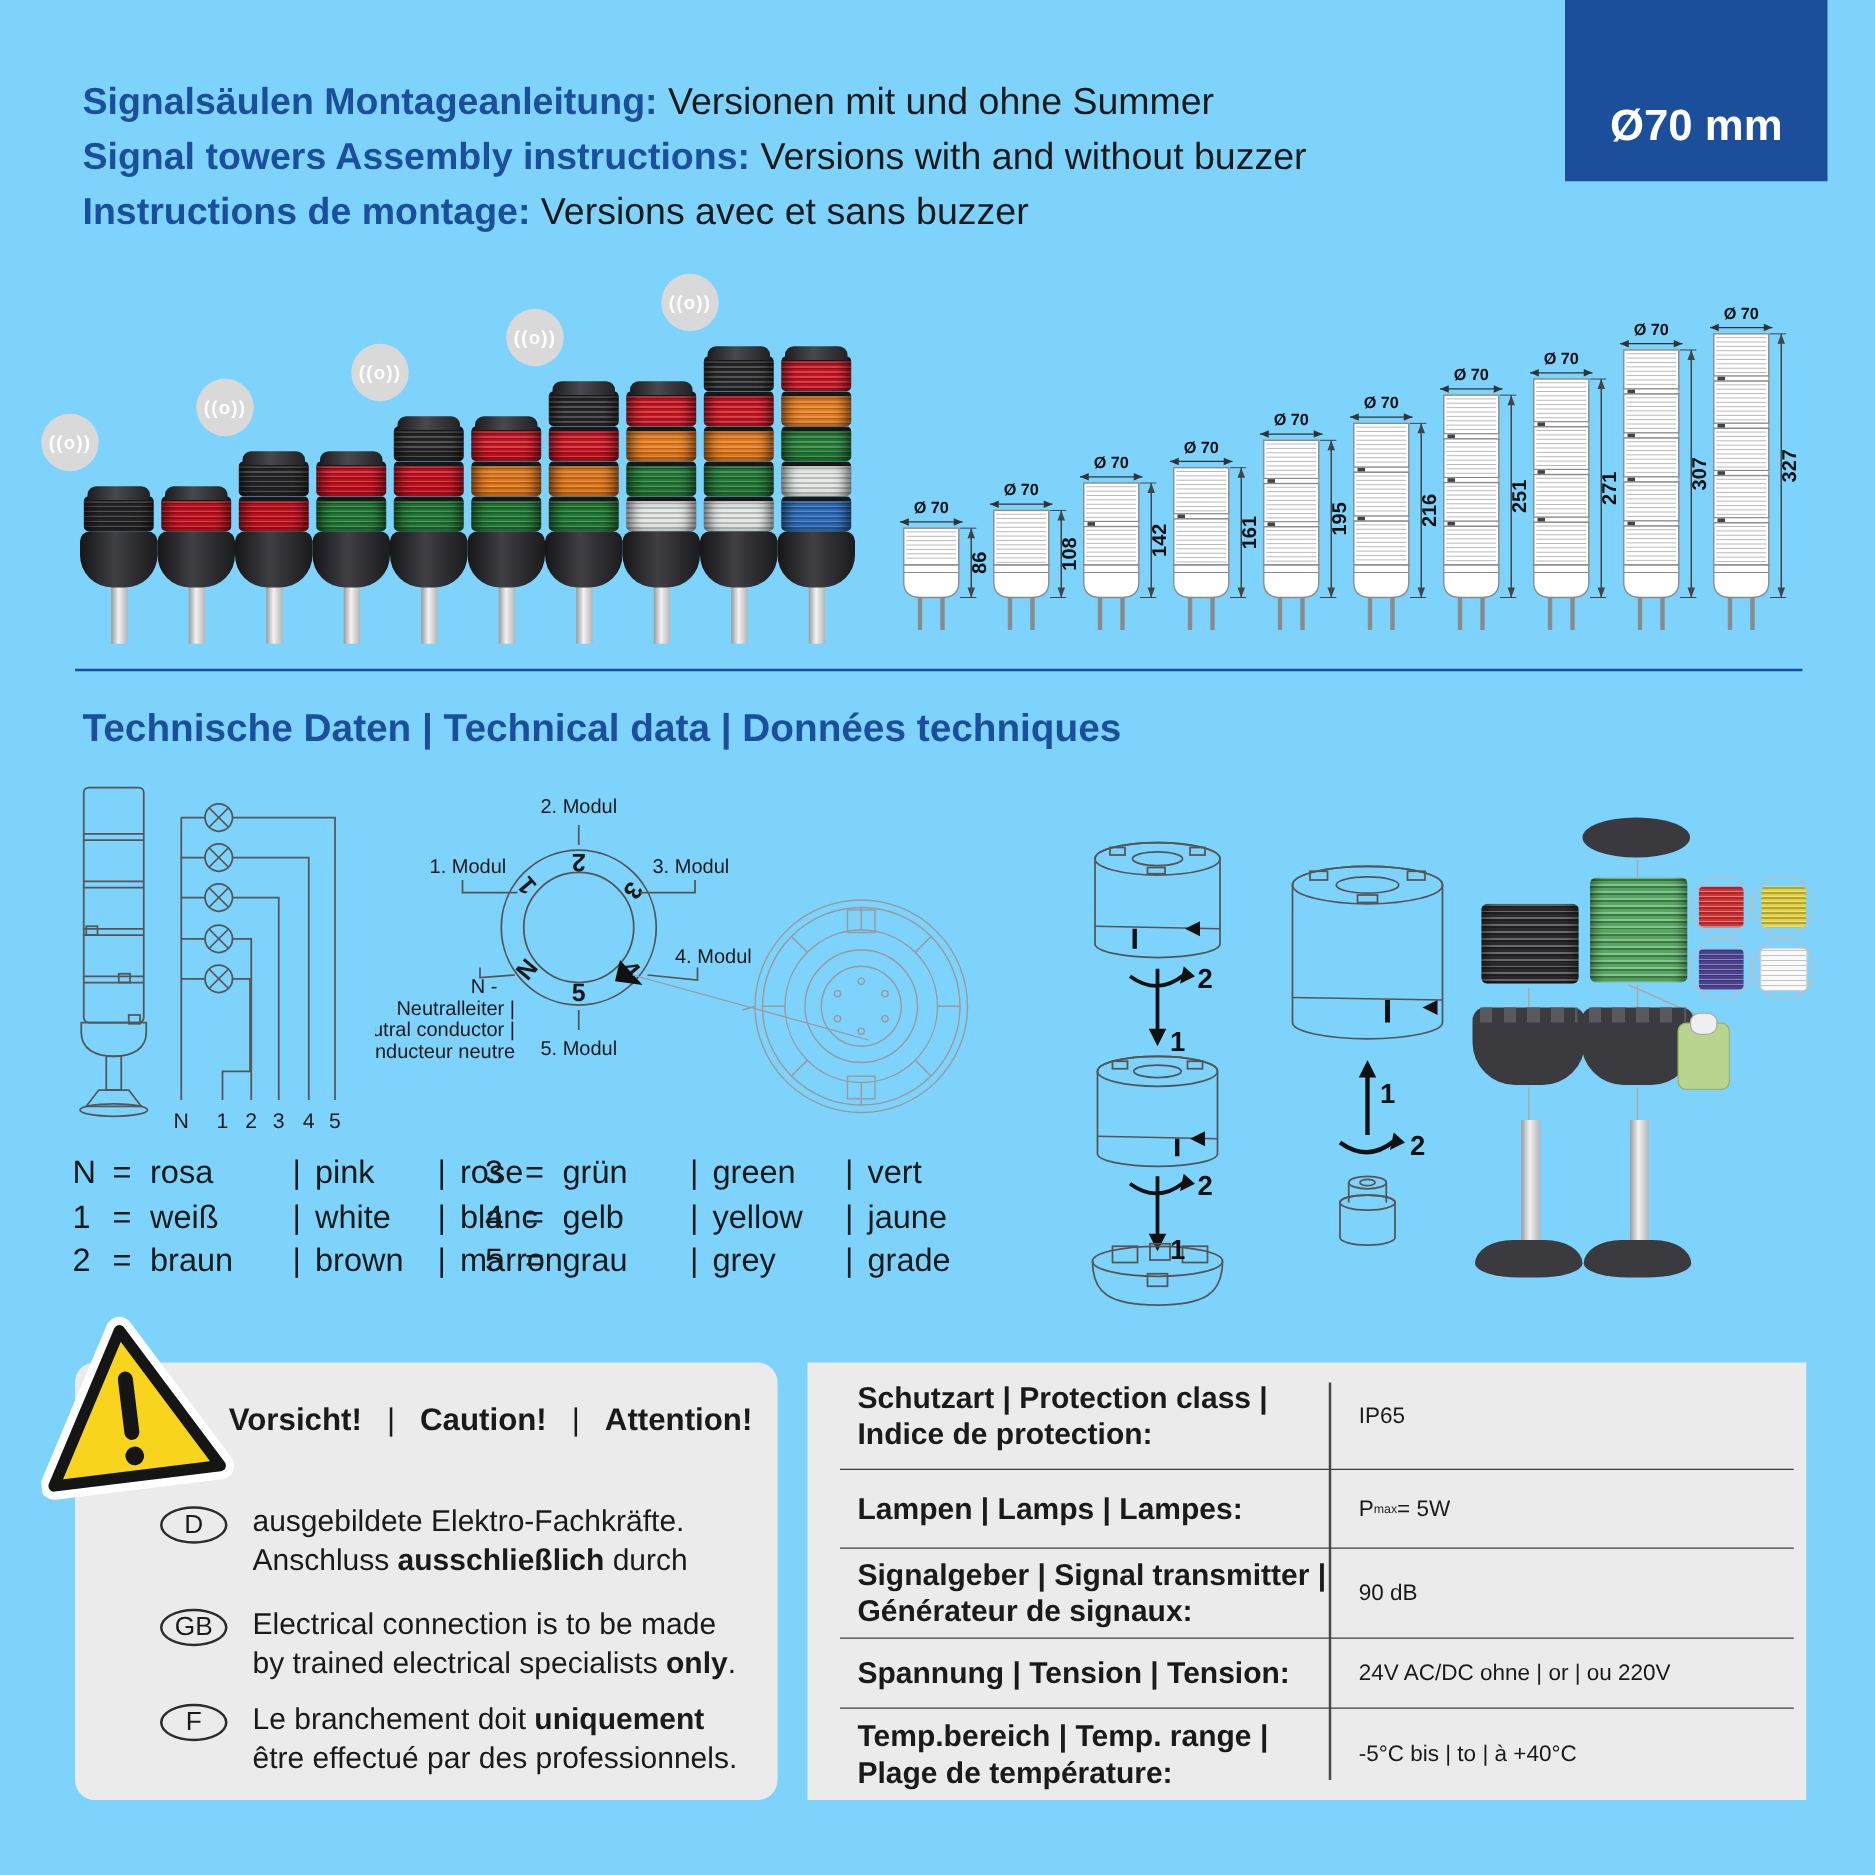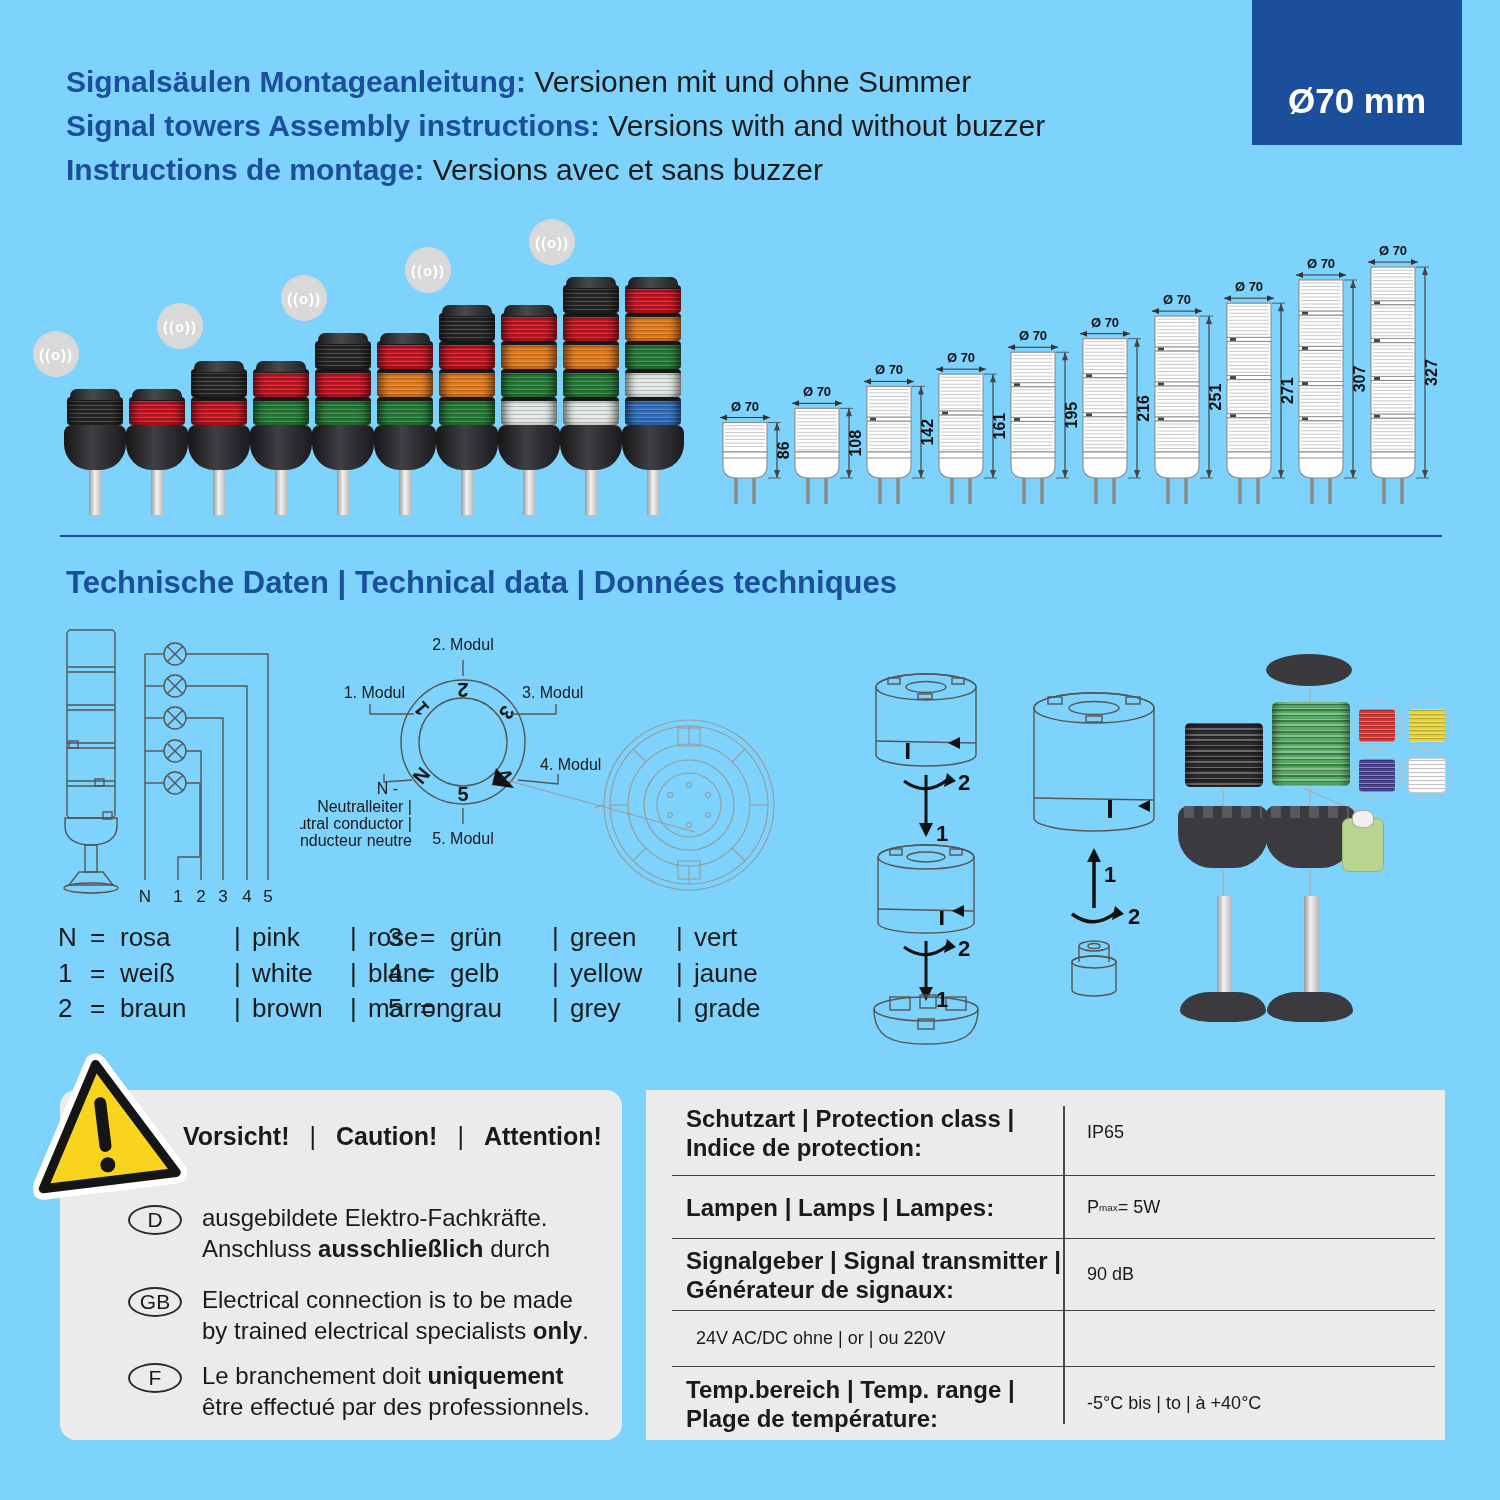--- a/index.html
+++ b/index.html
@@ -1050,20 +1050,23 @@
         <div class="spec-row" style="height:72px;box-sizing:border-box;">
           <div class="spec-label">
             <div>Signalgeber | Signal transmitter |</div>
             <div>Générateur de signaux:</div>
           </div>
           <div class="spec-value">
             <span>90 dB</span>
           </div>
         </div>
         <div class="spec-row" style="height:56px;box-sizing:border-box;">
+          <div class="spec-label">
+            <div>Spannung | Tension | Tension:</div>
+          </div>
           <div class="spec-value">
             <span>24V AC/DC ohne | or | ou 220V</span>
           </div>
         </div>
         <div class="spec-row" style="height:74px;box-sizing:border-box;align-items:center;">
           <div class="spec-label">
             <div>Temp.bereich | Temp. range |</div>
             <div>Plage de température:</div>
           </div>
           <div class="spec-value">

